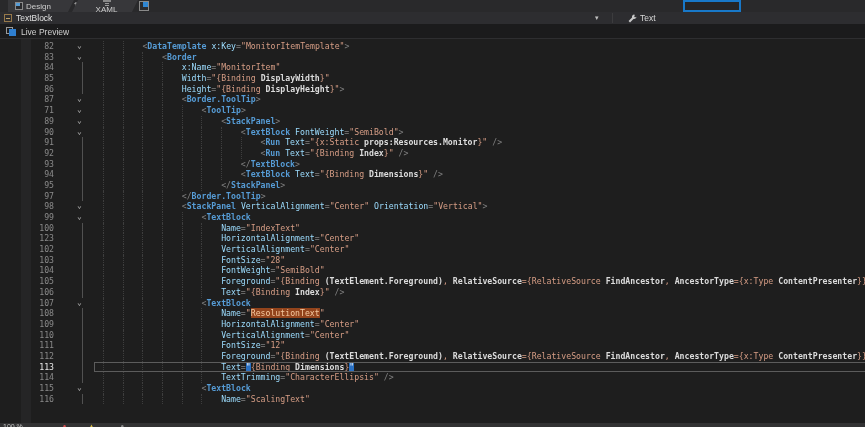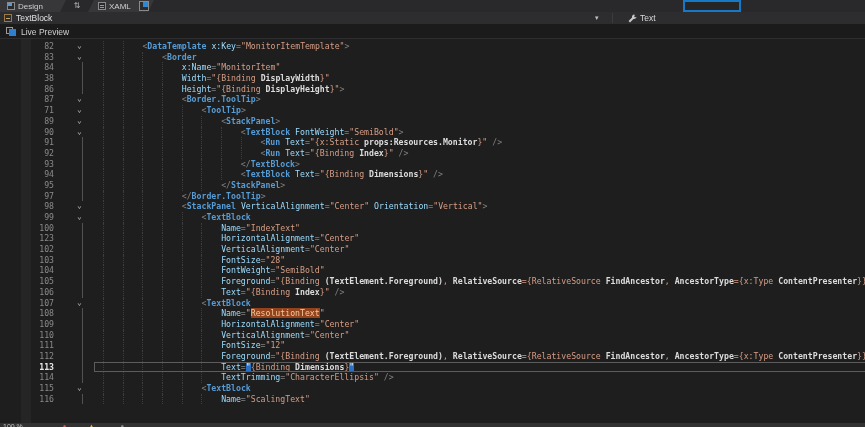--- a/index.html
+++ b/index.html
@@ -5,22 +5,22 @@
   * { margin:0; padding:0; box-sizing:border-box; }
   html,body { background:#111; }
   #screen {
     position:relative; width:865px; height:427px; overflow:hidden;
     background:#1e1e1e; font-family:"Liberation Sans", sans-serif; cursor:default;
   }
   
   .tabbar { position:absolute; left:0; top:0; width:865px; height:12px; background:#29292b; }
   .tab { position:absolute; top:0; height:12px; display:flex; align-items:center; gap:3px;
          color:#cfcfcf; font-size:8px; padding:0 7px; background:#37373a; }
-  .tab.design { left:0; width:66px; clip-path:polygon(0 0, 100% 0, calc(100% - 6px) 100%, 0 100%); }
-  .tab.xaml   { left:88px; width:66px; clip-path:polygon(6px 0, 100% 0, calc(100% - 6px) 100%, 0 100%); padding-left:10px;}
+  .tab.design { left:8px; width:66px; clip-path:polygon(0 0, 100% 0, calc(100% - 6px) 100%, 0 100%); }
+  .tab.xaml   { left:72px; width:66px; clip-path:polygon(6px 0, 100% 0, calc(100% - 6px) 100%, 0 100%); padding-left:10px;flex-direction:column;}
   .swapbtn { position:absolute; left:68px; top:0; width:18px; height:12px; color:#b8b8b8;
              font-size:8px; text-align:center; line-height:12px; }
   .miniicon { display:inline-block; width:8px; height:8px; border:1px solid #8a8a8a; position:relative; background:#2b2b2d;}
   .miniicon.design-i::after{ content:""; position:absolute; left:0; top:0; width:4px; height:3px; background:#569cd6;}
   .miniicon.xaml-i::after{ content:""; position:absolute; left:1px; top:2px; width:4px; height:1px; background:#9a9a9a; box-shadow:0 2px 0 #9a9a9a;}
   .popout { position:absolute; left:139px; top:1px; width:10px; height:10px; border:1px solid #8a8a8a; background:#2b2b2d;}
   .popout::after{ content:""; position:absolute; right:0; top:0; width:5px; height:5px; background:#2f86d2; }
   .bluebox { position:absolute; left:683px; top:0; width:58px; height:12px; border:2px solid #1878c8; background:#252526; }
   
   .crumb { position:absolute; left:0; top:12px; width:865px; height:13px; background:#2d2d30;
@@ -49,21 +49,21 @@
   .ind { display:inline-block; width:19.7px; height:10.7px; vertical-align:top;
          border-left:1px dotted #3e3e3e; }
   .tk-e { color:#569cd6; font-weight:bold;text-align:center; }
   .tk-a { color:#9cdcfe; }
   .tk-d { color:#808080; }
   .tk-s { color:#d69d85; }
   .tk-p { color:#dcdcdc; font-weight:bold; }
   .tk-t { color:#d4d4d4; }
   .tk-f { background:#93441c; color:#f5c9a0; }
   .tk-q { background:#2a70c2; color:#eeeeee; }
-  .row.cur .num { color:#e8e8e8; font-weight:bold; }
+  .row.cur .num { color:#e8e8e8; font-weight:normal; }
   .curbox { position:absolute; left:73px; right:6px; top:0; bottom:0; border:1px solid #5c5c5c; pointer-events:none; }
   
   .statusbar { position:absolute; left:0; top:423px; width:865px; height:4px; background:#323233; overflow:hidden; }
   .statusbar .inner { height:10px; display:flex; align-items:flex-start; font-size:7px; color:#c0c0c0; }
   .statusbar .zoom { margin-left:3px; }
   .dot-err { margin-left:40px; color:#d94f4f; font-size:6px; }
   .dot-warn { margin-left:22px; color:#d7ba3f; font-size:6px; }
   .dot-info { margin-left:26px; color:#8a8a8a; font-size:6px; }
 </style>
 </head>
@@ -106,21 +106,21 @@
         <span class="b2"></span>
       </span>
     <span>Live Preview</span>
   </div>
 
   <div class="editor" id="editor">
     <div class="lstrip"></div>
   <div class="row"><span class="num">82</span><span class="out"><span class="chev">⌄</span></span><span class="code"><span class="ind"></span><span class="ind"></span><span class="tk-d">&lt;</span><span class="tk-e">DataTemplate</span><span class="tk-t"> </span><span class="tk-a">x:Key</span><span class="tk-d">=</span><span class="tk-s">"MonitorItemTemplate"</span><span class="tk-d">&gt;</span></span></div>
       <div class="row"><span class="num">83</span><span class="out"><span class="chev">⌄</span></span><span class="code"><span class="ind"></span><span class="ind"></span><span class="ind"></span><span class="tk-d">&lt;</span><span class="tk-e">Border</span></span></div>
       <div class="row"><span class="num">84</span><span class="out"><span class="vline"></span></span><span class="code"><span class="ind"></span><span class="ind"></span><span class="ind"></span><span class="ind"></span><span class="tk-a">x:Name</span><span class="tk-d">=</span><span class="tk-s">"MonitorItem"</span></span></div>
-      <div class="row"><span class="num">38</span><span class="out"><span class="vline"></span></span><span class="code"><span class="ind"></span><span class="ind"></span><span class="ind"></span><span class="ind"></span><span class="tk-a">Width</span><span class="tk-d">=</span><span class="tk-s">"{Binding </span><span class="tk-p">DisplayWidth</span><span class="tk-s">}"</span></span></div>
+      <div class="row"><span class="num">85</span><span class="out"><span class="vline"></span></span><span class="code"><span class="ind"></span><span class="ind"></span><span class="ind"></span><span class="ind"></span><span class="tk-a">Width</span><span class="tk-d">=</span><span class="tk-s">"{Binding </span><span class="tk-p">DisplayWidth</span><span class="tk-s">}"</span></span></div>
       <div class="row"><span class="num">86</span><span class="out"><span class="vline"></span></span><span class="code"><span class="ind"></span><span class="ind"></span><span class="ind"></span><span class="ind"></span><span class="tk-a">Height</span><span class="tk-d">=</span><span class="tk-s">"{Binding </span><span class="tk-p">DisplayHeight</span><span class="tk-s">}"</span><span class="tk-d">&gt;</span></span></div>
       <div class="row"><span class="num">87</span><span class="out"><span class="chev">⌄</span></span><span class="code"><span class="ind"></span><span class="ind"></span><span class="ind"></span><span class="ind"></span><span class="tk-d">&lt;</span><span class="tk-e">Border.ToolTip</span><span class="tk-d">&gt;</span></span></div>
       <div class="row"><span class="num">71</span><span class="out"><span class="chev">⌄</span></span><span class="code"><span class="ind"></span><span class="ind"></span><span class="ind"></span><span class="ind"></span><span class="ind"></span><span class="tk-d">&lt;</span><span class="tk-e">ToolTip</span><span class="tk-d">&gt;</span></span></div>
       <div class="row"><span class="num">89</span><span class="out"><span class="chev">⌄</span></span><span class="code"><span class="ind"></span><span class="ind"></span><span class="ind"></span><span class="ind"></span><span class="ind"></span><span class="ind"></span><span class="tk-d">&lt;</span><span class="tk-e">StackPanel</span><span class="tk-d">&gt;</span></span></div>
       <div class="row"><span class="num">90</span><span class="out"><span class="chev">⌄</span></span><span class="code"><span class="ind"></span><span class="ind"></span><span class="ind"></span><span class="ind"></span><span class="ind"></span><span class="ind"></span><span class="ind"></span><span class="tk-d">&lt;</span><span class="tk-e">TextBlock</span><span class="tk-t"> </span><span class="tk-a">FontWeight</span><span class="tk-d">=</span><span class="tk-s">"SemiBold"</span><span class="tk-d">&gt;</span></span></div>
       <div class="row"><span class="num">91</span><span class="out"><span class="vline"></span></span><span class="code"><span class="ind"></span><span class="ind"></span><span class="ind"></span><span class="ind"></span><span class="ind"></span><span class="ind"></span><span class="ind"></span><span class="ind"></span><span class="tk-d">&lt;</span><span class="tk-e">Run</span><span class="tk-t"> </span><span class="tk-a">Text</span><span class="tk-d">=</span><span class="tk-s">"{x:Static </span><span class="tk-p">props:Resources.Monitor</span><span class="tk-s">}"</span><span class="tk-t"> </span><span class="tk-d">/&gt;</span></span></div>
       <div class="row"><span class="num">92</span><span class="out"><span class="vline"></span></span><span class="code"><span class="ind"></span><span class="ind"></span><span class="ind"></span><span class="ind"></span><span class="ind"></span><span class="ind"></span><span class="ind"></span><span class="ind"></span><span class="tk-d">&lt;</span><span class="tk-e">Run</span><span class="tk-t"> </span><span class="tk-a">Text</span><span class="tk-d">=</span><span class="tk-s">"{Binding </span><span class="tk-p">Index</span><span class="tk-s">}"</span><span class="tk-t"> </span><span class="tk-d">/&gt;</span></span></div>
       <div class="row"><span class="num">93</span><span class="out"><span class="vline"></span></span><span class="code"><span class="ind"></span><span class="ind"></span><span class="ind"></span><span class="ind"></span><span class="ind"></span><span class="ind"></span><span class="ind"></span><span class="tk-d">&lt;/</span><span class="tk-e">TextBlock</span><span class="tk-d">&gt;</span></span></div>
       <div class="row"><span class="num">94</span><span class="out"><span class="vline"></span></span><span class="code"><span class="ind"></span><span class="ind"></span><span class="ind"></span><span class="ind"></span><span class="ind"></span><span class="ind"></span><span class="ind"></span><span class="tk-d">&lt;</span><span class="tk-e">TextBlock</span><span class="tk-t"> </span><span class="tk-a">Text</span><span class="tk-d">=</span><span class="tk-s">"{Binding </span><span class="tk-p">Dimensions</span><span class="tk-s">}"</span><span class="tk-t"> </span><span class="tk-d">/&gt;</span></span></div>
       <div class="row"><span class="num">95</span><span class="out"><span class="vline"></span></span><span class="code"><span class="ind"></span><span class="ind"></span><span class="ind"></span><span class="ind"></span><span class="ind"></span><span class="ind"></span><span class="tk-d">&lt;/</span><span class="tk-e">StackPanel</span><span class="tk-d">&gt;</span></span></div>

